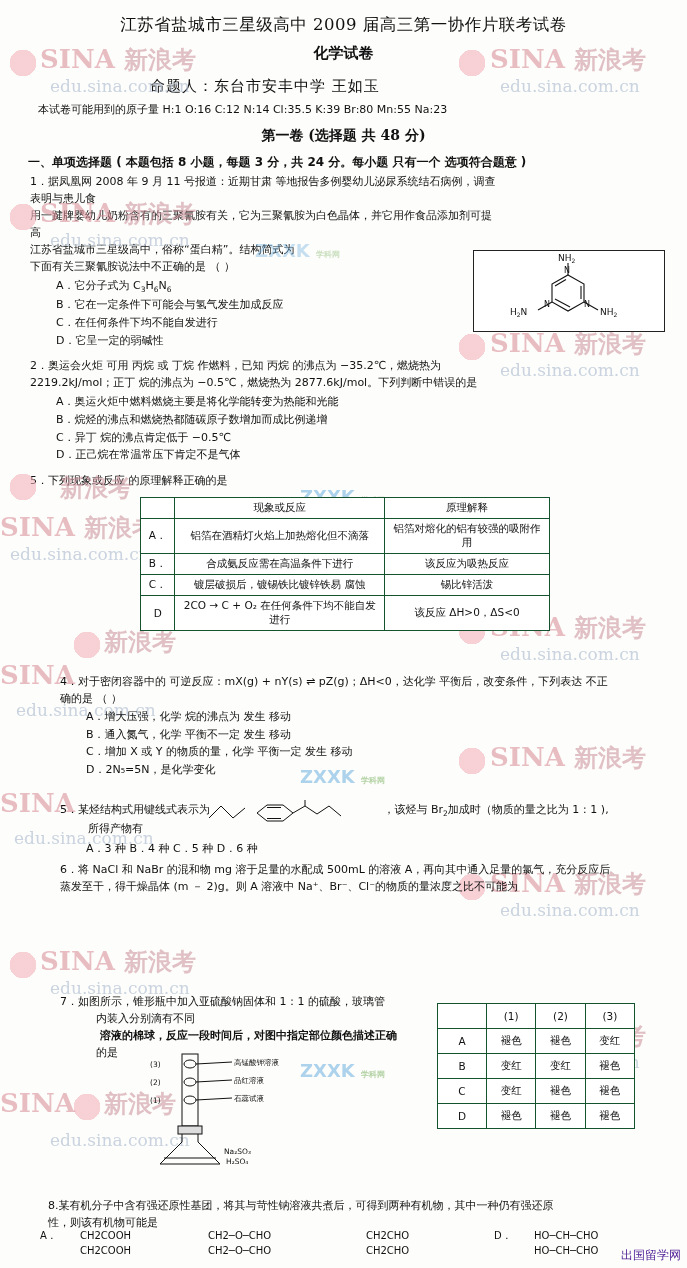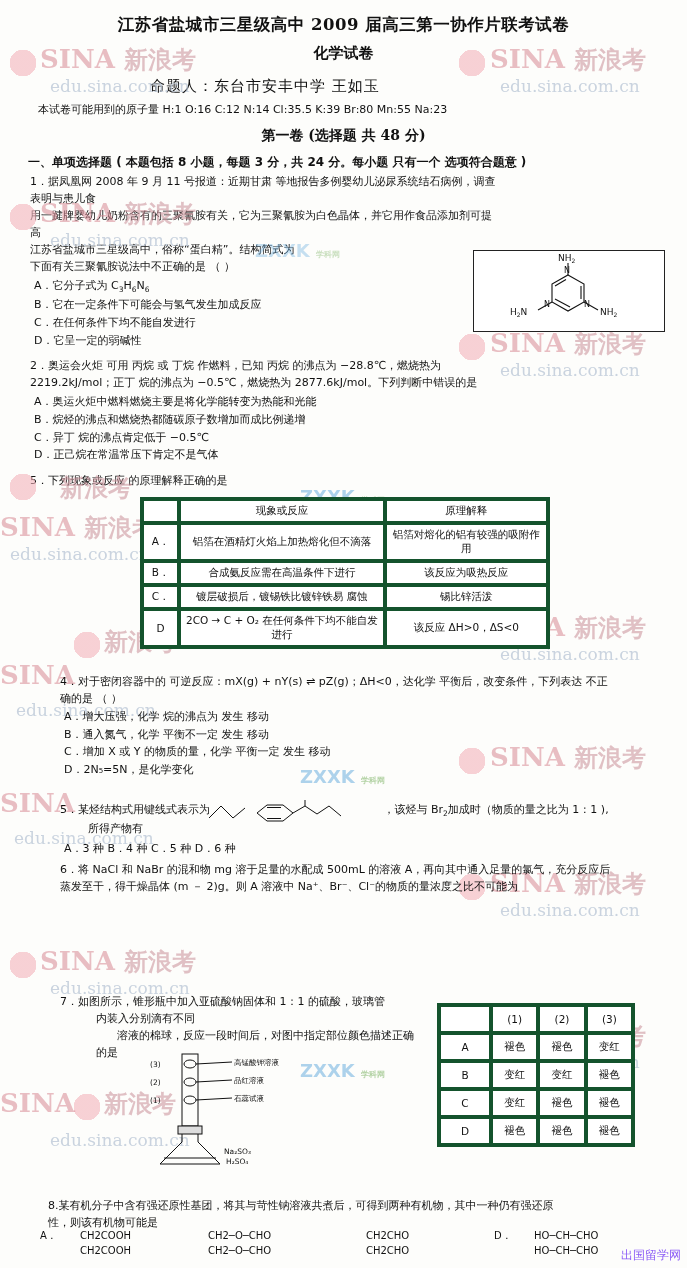--- a/index.html
+++ b/index.html
@@ -32,72 +32,72 @@
   }
   .wm-zk .sub{font-size:8px;color:#6aa84f;}
   .wm-star{
     width:34px;height:34px;border-radius:50%;
     background:radial-gradient(circle at 50% 50%,#f3b3bb 0%,#f3b3bb 55%,rgba(243,179,187,0) 56%);
     opacity:.6;
   }
 
   
   .title1{
-    text-align:center;font-size:16.5px;font-weight:bold;margin-top:14px;
+    text-align:center;font-size:16.5px;font-weight:normal;margin-top:14px;
     font-family:"DejaVu Serif","Liberation Serif",serif;letter-spacing:.5px;
   }
   .title2{
     text-align:center;font-size:15px;font-weight:bold;margin-top:8px;
     font-family:"DejaVu Serif","Liberation Serif",serif;
   }
   .maker{margin:14px 0 0 150px;font-size:15px;letter-spacing:1px;}
   .atoms{margin:6px 0 0 38px;font-size:11px;}
   .sec-title{
     text-align:center;font-size:14px;font-weight:bold;margin-top:10px;
     font-family:"DejaVu Serif","Liberation Serif",serif;
   }
   .sec-sub{margin:9px 0 0 28px;font-size:12px;font-weight:bold;}
 
   
   .q{margin:5px 0 0 30px;font-size:11px;line-height:1.55;width:630px;}
   .q .ind{display:block;}
   .opts{margin:2px 0 0 30px;font-size:11px;line-height:1.6;}
-  .opt-row{margin-left:4px;}
+  .opt-row{margin-left:26px;}
 
   
   .mel-box{
     position:absolute;right:22px;top:250px;width:190px;height:80px;
     border:1px solid #222;background:#fff;
   }
 
   
   table.t{
     border-collapse:collapse;background:#fff;
     font-size:10.5px;
   }
-  table.t td{border:4px solid #14532d;padding:3px 4px;text-align:center;vertical-align:middle;}
+  table.t td{border:1px solid #14532d;padding:3px 4px;text-align:center;vertical-align:middle;}
   .t3{position:absolute;left:140px;top:497px;width:410px;}
   .t3 td.lbl{width:26px;}
   .t3 td.c2{width:215px;}
   .t3 td.c3{width:165px;}
 
   
   .t7{position:absolute;left:437px;top:1003px;width:198px;}
   .t7 td{height:18px;}
   .t7 td.h{width:40px;}
 
   
   .app{position:absolute;left:120px;top:1052px;width:180px;height:115px;}
 
   
   .struct5{position:absolute;left:205px;top:800px;}
 
   
   .footer{
-    position:absolute;right:6px;bottom:4px;font-size:12px;color:#8b5cf6;
+    position:absolute;right:6px;bottom:4px;font-size:12px;color:#4c1d95;
     font-family:"DejaVu Serif","Liberation Serif",serif;
   }
   sub{font-size:7.5px;}
 </style>
 </head>
 <body>
 
 <div class="page">
 
   <div class="wm wm-star" style="left:6px;top:46px;"></div>
@@ -245,21 +245,21 @@
       <text x="84" y="10" font-size="9" fill="#111">NH<tspan font-size="6" dy="2">2</tspan></text>
       <text x="126" y="64" font-size="9" fill="#111">NH<tspan font-size="6" dy="2">2</tspan></text>
       <text x="36" y="64" font-size="9" fill="#111">H<tspan font-size="6" dy="2">2</tspan><tspan dy="-2">N</tspan></text>
       <text x="90" y="22" font-size="8" fill="#111">N</text>
       <text x="110" y="56" font-size="8" fill="#111">N</text>
       <text x="70" y="56" font-size="8" fill="#111">N</text>
     </svg>
   </div>
 
   <div class="q" style="margin-top:8px;">
-    <span class="ind">2．奥运会火炬 可用 丙烷 或 丁烷 作燃料，已知 丙烷 的沸点为 −28.8℃，燃烧热为</span>
+    <span class="ind">2．奥运会火炬 可用 丙烷 或 丁烷 作燃料，已知 丙烷 的沸点为 −35.2℃，燃烧热为</span>
     <span class="ind">2219.2kJ/mol；正丁 烷的沸点为 −0.5℃，燃烧热为 2877.6kJ/mol。下列判断中错误的是</span>
   </div>
   <div class="opts">
     <div class="opt-row">A．奥运火炬中燃料燃烧主要是将化学能转变为热能和光能</div>
     <div class="opt-row">B．烷烃的沸点和燃烧热都随碳原子数增加而成比例递增</div>
     <div class="opt-row">C．异丁 烷的沸点肯定低于 −0.5℃</div>
     <div class="opt-row">D．正己烷在常温常压下肯定不是气体</div>
   </div>
 
   <div class="q" style="margin-top:8px;">
@@ -328,21 +328,21 @@
   </div>
 
   <div class="q" style="position:absolute;left:30px;top:856px;width:640px;">
     <span class="ind">6．将 NaCl 和 NaBr 的混和物 mg 溶于足量的水配成 500mL 的溶液 A，再向其中通入足量的氯气，充分反应后</span>
     <span class="ind">蒸发至干，得干燥晶体 (m － 2)g。则 A 溶液中 Na⁺、Br⁻、Cl⁻的物质的量浓度之比不可能为</span>
   </div>
 
   <div class="q" style="position:absolute;left:30px;top:988px;width:400px;">
     <span class="ind">7．如图所示，锥形瓶中加入亚硫酸钠固体和 1：1 的硫酸，玻璃管</span>
     <span class="ind" style="margin-left:36px;">内装入分别滴有不同</span>
-    <span class="ind" style="margin-left:57px;">溶液的棉球，反应一段时间后，对图中指定部位颜色描述正确</span>
+    <span class="ind" style="margin-left:40px;font-weight:bold;">溶液的棉球，反应一段时间后，对图中指定部位颜色描述正确</span>
     <span class="ind" style="margin-left:36px;">的是</span>
   </div>
 
   <table class="t t7">
     <tbody>
         <tr>
       <td class="h"></td>
       <td>(1)</td>
       <td>(2)</td>
       <td>(3)</td>

